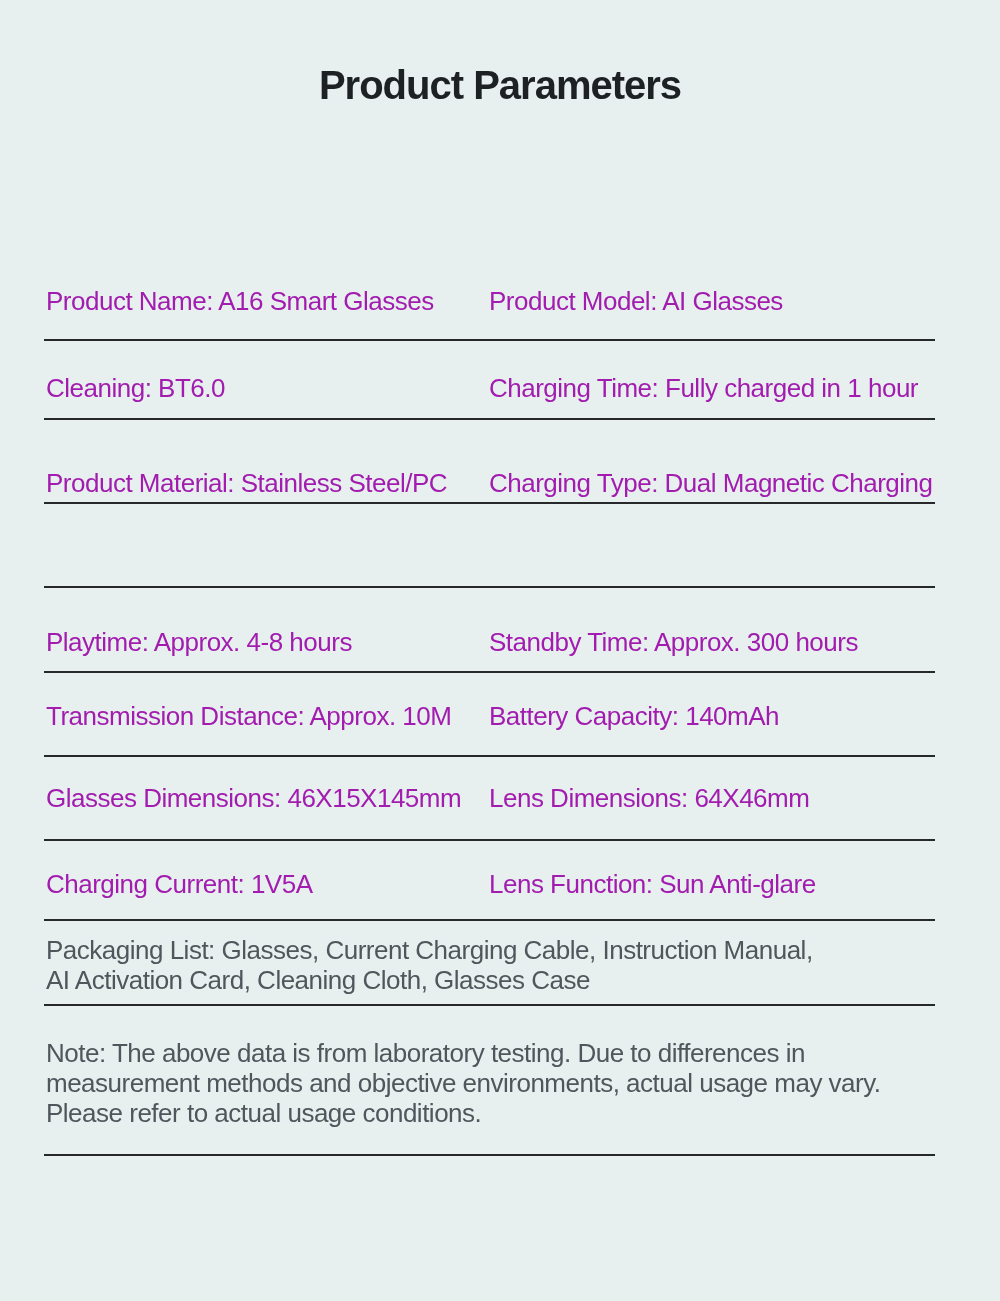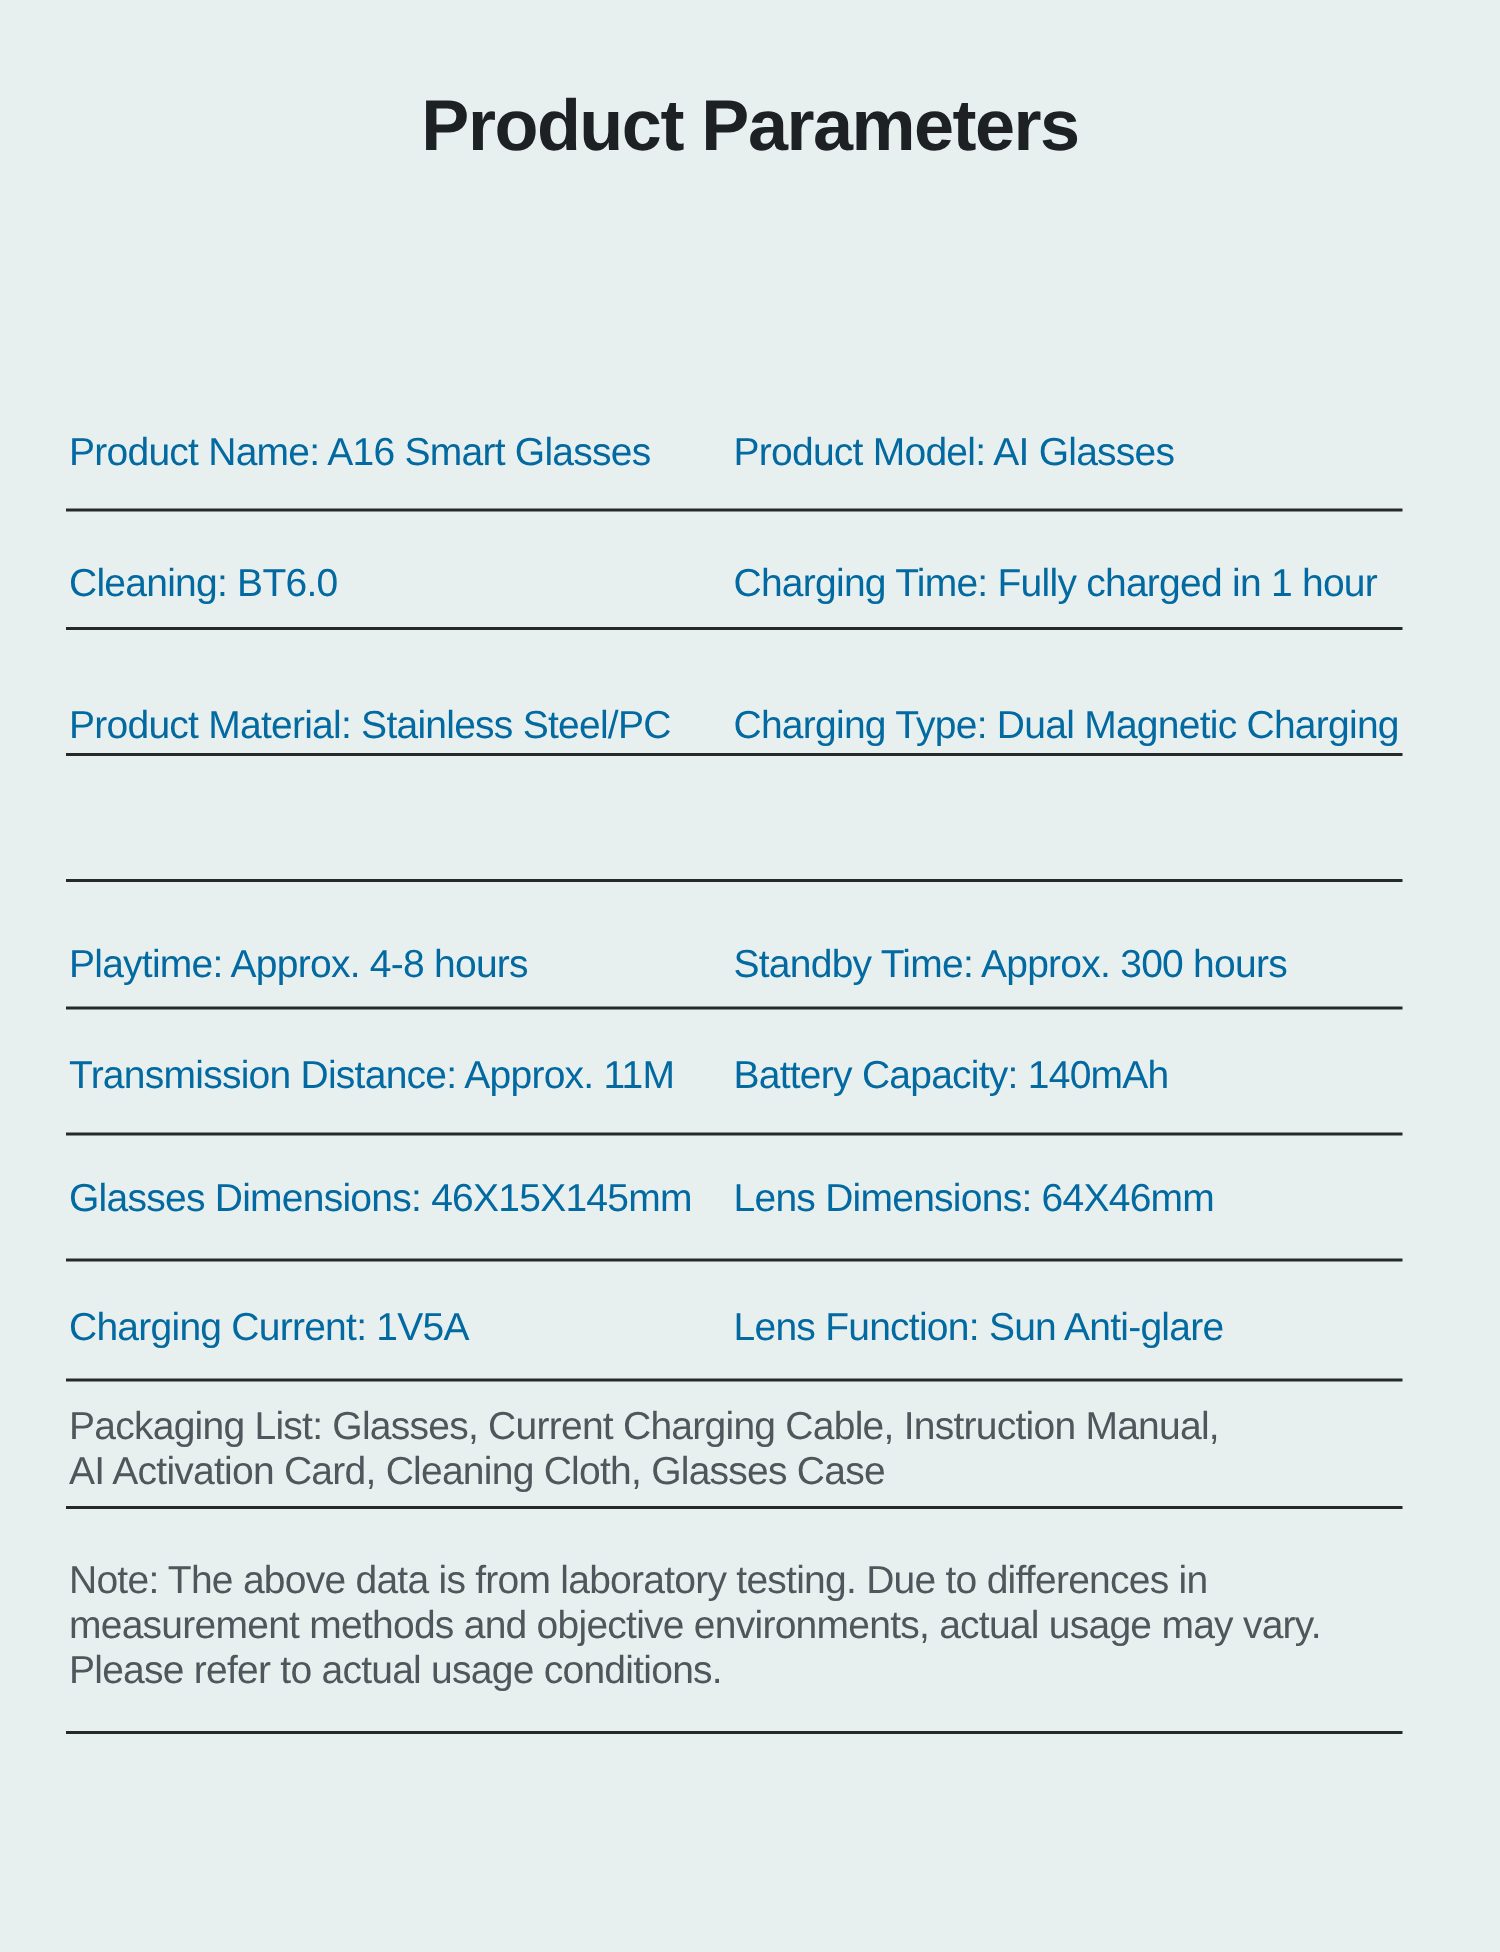--- a/index.html
+++ b/index.html
@@ -13,35 +13,35 @@
     background: #e8f0ef;
     font-family: "Liberation Sans", sans-serif;
     overflow: hidden;
   }
   .page-title {
     position: absolute;
     top: 59px;
     left: 0;
     width: 100%;
     text-align: center;
-    font-size: 48px;
+    font-size: 40px;
     line-height: 52px;
     font-weight: bold;
     letter-spacing: -1px;
     color: #1d2123;
   }
   .spec-row {
     position: absolute;
     left: 0;
     width: 100%;
     height: 30px;
     line-height: 30px;
     font-size: 26px;
     letter-spacing: -0.5px;
-    color: #0369a1;
+    color: #a21caf;
     white-space: nowrap;
   }
   .cell-left {
     position: absolute;
     left: 46px;
   }
   .cell-right {
     position: absolute;
     left: 489px;
   }
@@ -89,21 +89,21 @@
 
   <div class="divider" style="top:586px"></div>
 
   <div class="spec-row" style="top:627px">
     <span class="cell-left">Playtime: Approx. 4-8 hours</span>
     <span class="cell-right">Standby Time: Approx. 300 hours</span>
   </div>
   <div class="divider" style="top:671px"></div>
 
   <div class="spec-row" style="top:701px">
-    <span class="cell-left">Transmission Distance: Approx. 11M</span>
+    <span class="cell-left">Transmission Distance: Approx. 10M</span>
     <span class="cell-right">Battery Capacity: 140mAh</span>
   </div>
   <div class="divider" style="top:755px"></div>
 
   <div class="spec-row" style="top:783px">
     <span class="cell-left">Glasses Dimensions: 46X15X145mm</span>
     <span class="cell-right">Lens Dimensions: 64X46mm</span>
   </div>
   <div class="divider" style="top:839px"></div>
 

